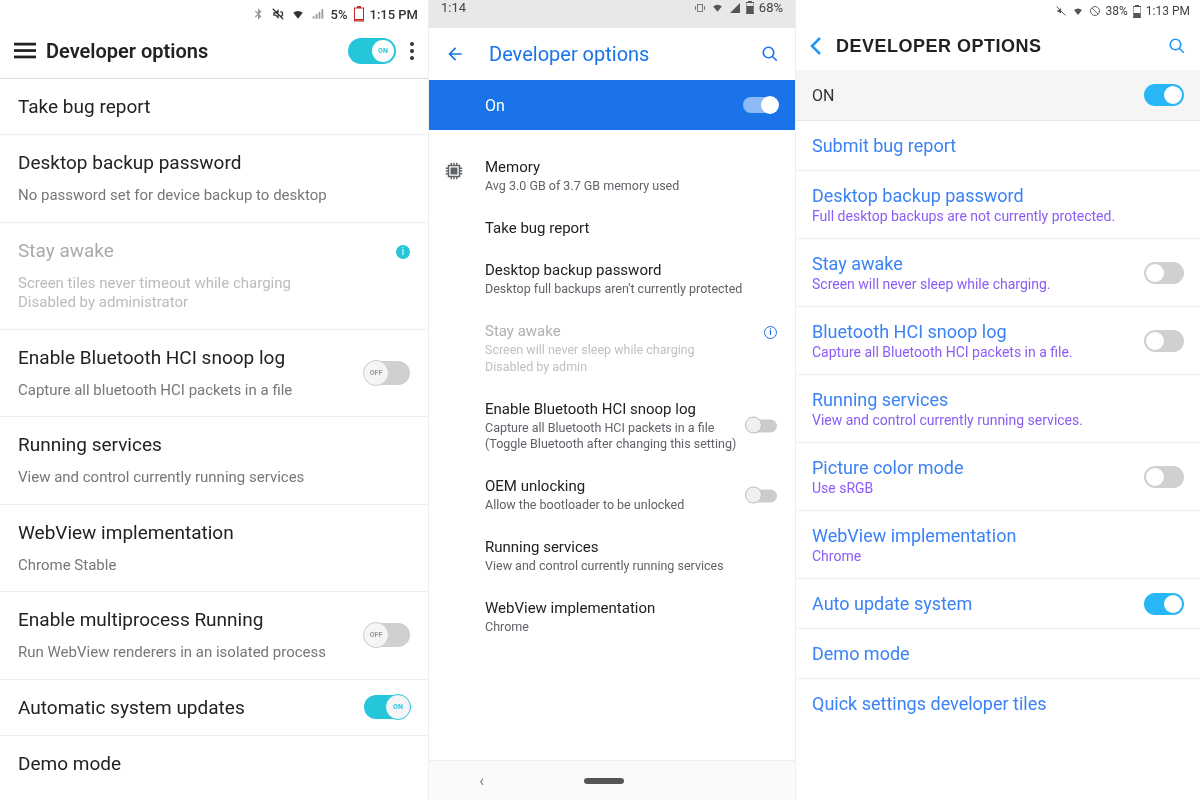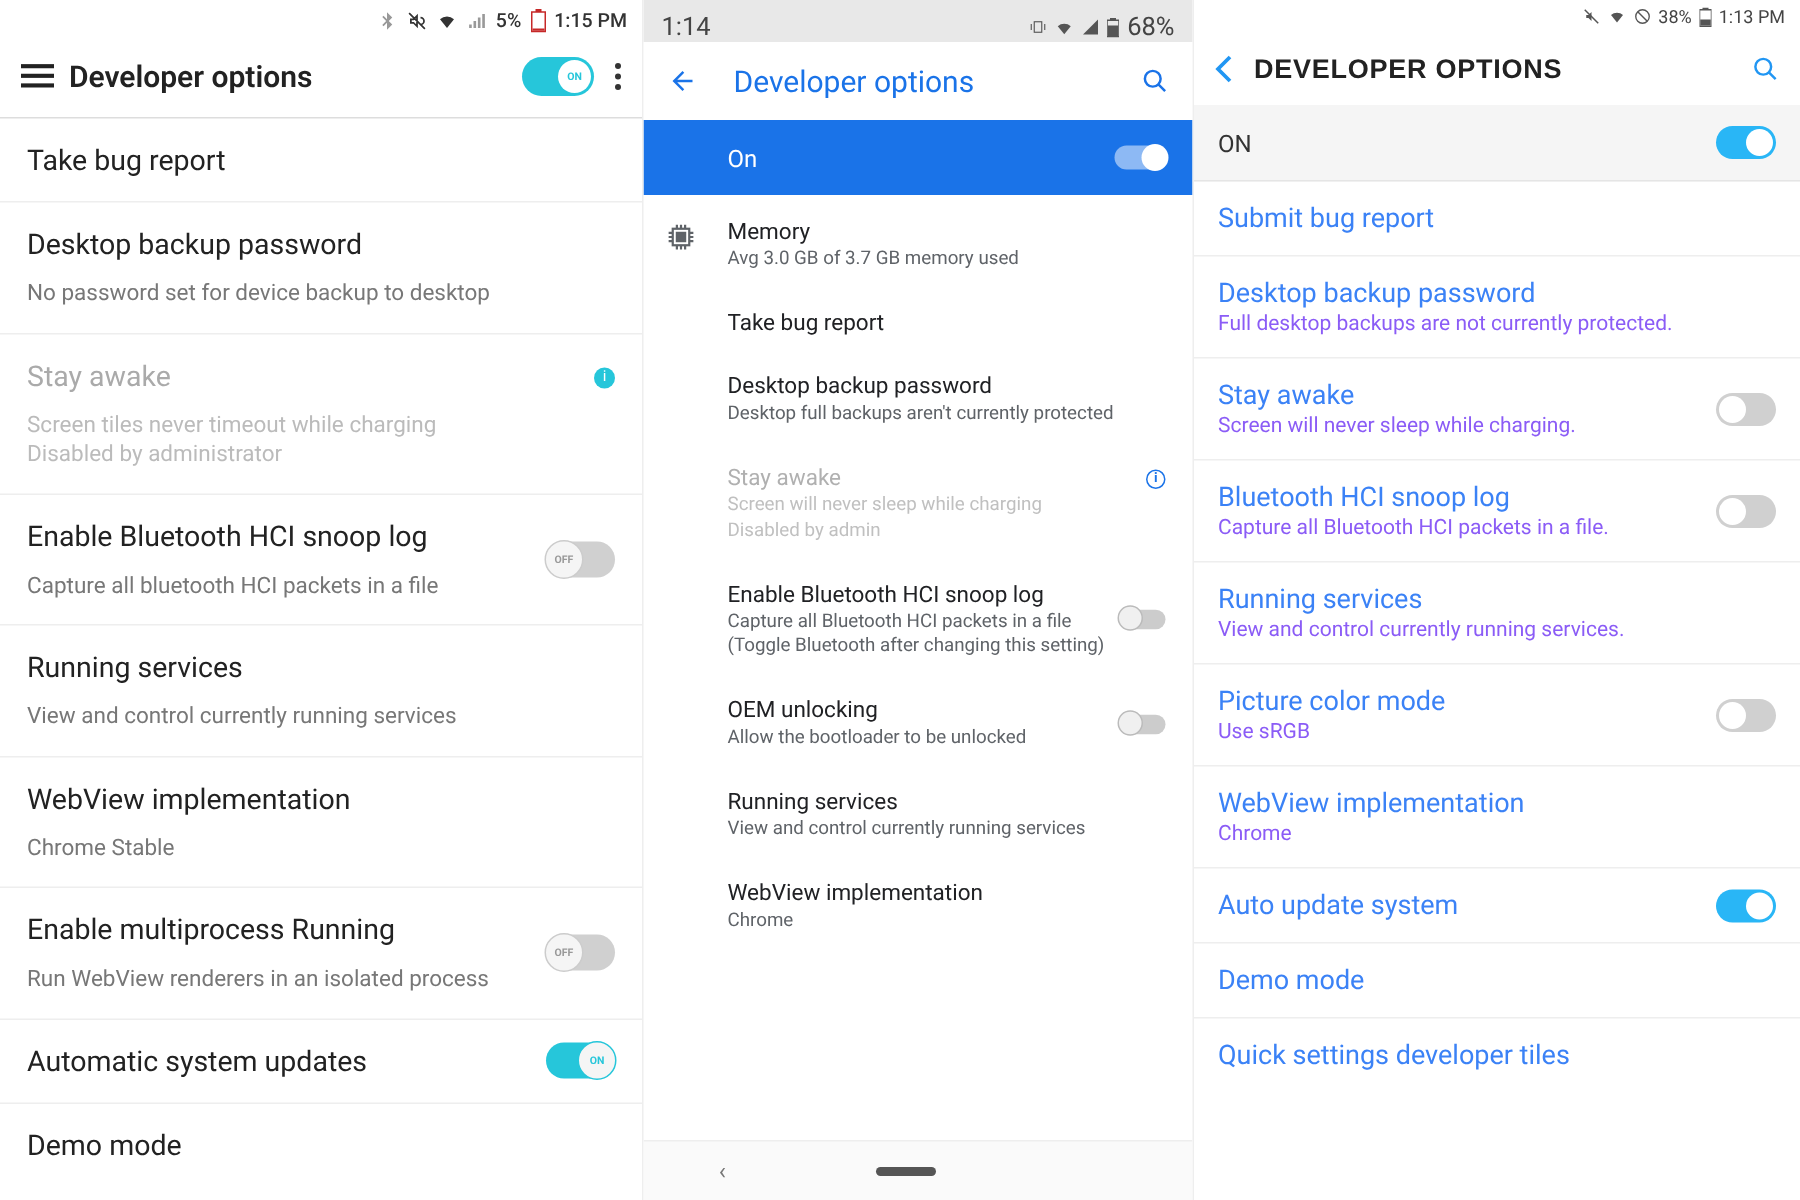--- a/index.html
+++ b/index.html
@@ -24,31 +24,31 @@
   .p1 .rs { font-size: 15px; color: #777; margin-top: 12px; line-height: 1.3;}
   .p1 .disabled .rt { color:#aaa; }
   .p1 .disabled .rs { color:#bbb; }
   .p1 .info-dot { width:14px; height:14px; border-radius:50%; background:#26c6da; color:#fff; font-size:10px; display:inline-flex; align-items:center; justify-content:center; position:absolute; right:18px; top:22px;}
   .p1 .sw { position:absolute; right:18px; top:50%; transform:translateY(-50%); width:46px; height:24px; background:#d0d0d0; border-radius:12px;}
   .p1 .sw .k { width:26px; height:26px; background:#f5f5f5; border:1px solid #ccc; border-radius:50%; position:absolute; top:-1px; left:-1px; display:flex; align-items:center; justify-content:center; font-size:7px; font-weight:700; color:#999;}
   .p1 .sw.on { background:#26c6da; }
   .p1 .sw.on .k { left:auto; right:-1px; color:#26c6da; border-color:#26c6da;}
 
   
-  .p2 .status { height: 28px; background:#e8e8e8; display:flex; align-items:flex-end; justify-content:space-between; padding:0 12px; font-size:17px; color:#444;}
+  .p2 .status { height: 28px; background:#e8e8e8; display:flex; align-items:flex-start; justify-content:space-between; padding:0 12px; font-size:13px; color:#444;}
   .p2 .status .r { display:flex; gap:5px; align-items:center;}
   .p2 .appbar { height: 52px; display:flex; align-items:center; padding: 0 16px; background:#fff;}
   .p2 .back { font-size:22px; color:#1a73e8; }
   .p2 .title2 { color:#1a73e8; font-size:20px; margin-left: 24px; flex:1;}
   .p2 .search { font-size:18px; color:#1a73e8;}
   .p2 .on-row { background:#1a73e8; color:#fff; height: 50px; display:flex; align-items:center; padding: 0 18px 0 56px; font-size:16px;}
   .p2 .on-row .lbl { flex:1;}
   .p2 .sw2 { width:34px; height:16px; background:rgba(255,255,255,.5); border-radius:8px; position:relative;}
   .p2 .sw2 .k { width:18px; height:18px; background:#fff; border-radius:50%; position:absolute; top:-1px; right:-2px;}
-  .p2 .list { padding-top: 3px;}
+  .p2 .list { padding-top: 16px;}
   .p2 .row2 { padding: 12px 18px 12px 56px; position:relative;}
   .p2 .icn { position:absolute; left:14px; top:14px; width:22px; height:22px; color:#5f6368;}
   .p2 .t2 { font-size:15px; color:#202124;}
   .p2 .s2 { font-size:12.5px; color:#5f6368; margin-top: 2px; line-height:1.35;}
   .p2 .disabled .t2 { color:#b0b0b0;}
   .p2 .disabled .s2 { color:#c0c0c0;}
   .p2 .info2 { position:absolute; right:18px; top:16px; width:13px; height:13px; border-radius:50%; border:1.5px solid #1a73e8; color:#1a73e8; font-size:9px; font-weight:700; display:flex; align-items:center; justify-content:center;}
   .p2 .sw3 { position:absolute; right:18px; top:50%; transform:translateY(-50%); width:30px; height:13px; background:#ccc; border-radius:7px;}
   .p2 .sw3 .k { width:17px; height:17px; background:#f0f0f0; border:1px solid #bbb; border-radius:50%; position:absolute; top:-3px; left:-2px;}
   .p2 .nav { position:absolute; bottom:0; left:0; right:0; height:40px; display:flex; align-items:center; justify-content:space-around; border-top:1px solid #eee; background:#fafafa;}

